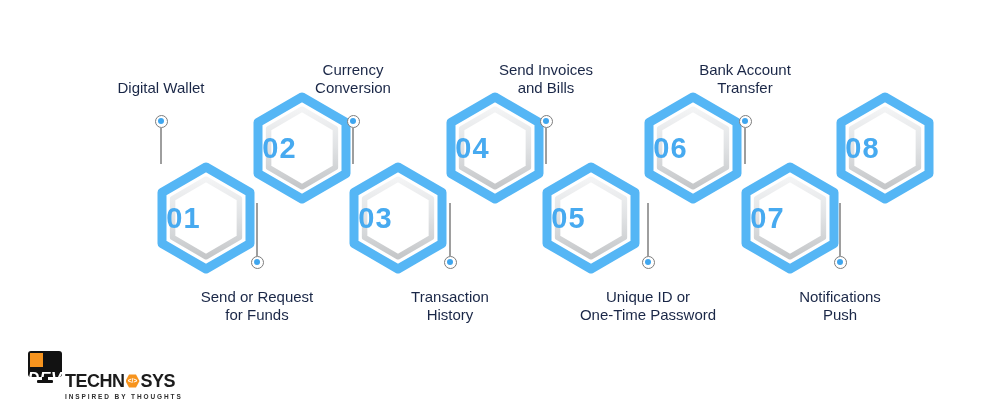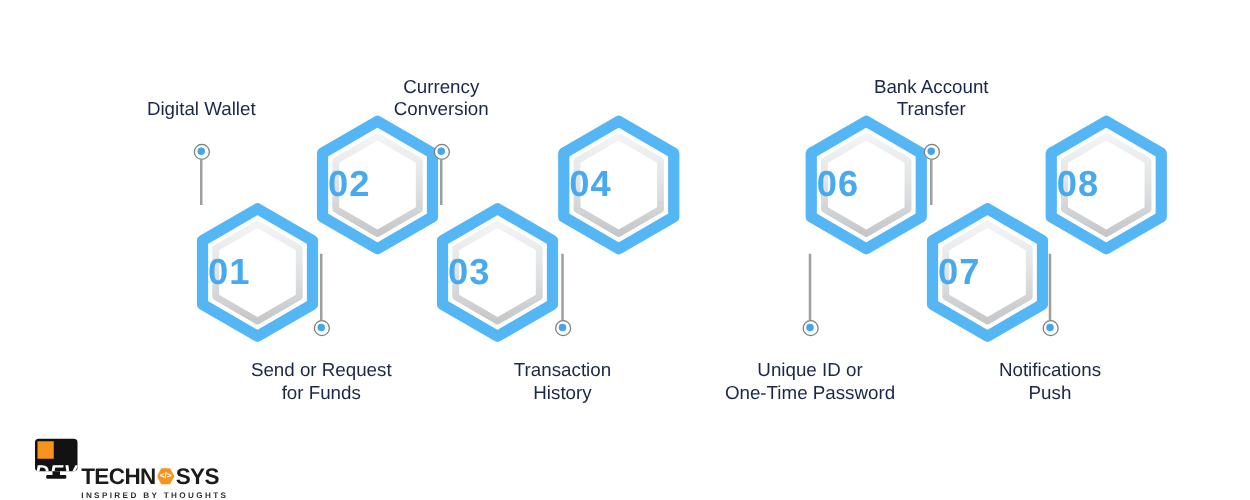--- a/index.html
+++ b/index.html
@@ -261,20 +261,37 @@
     <span class="line"></span>
     <div class="hex">
       <svg width="98" height="112" viewBox="0 0 98 112">
         <polygon points="49,5 93,30.5 93,81.5 49,107 5,81.5 5,30.5" fill="#ffffff" stroke="#55b6f5" stroke-width="9" stroke-linejoin="round"></polygon>
         <polygon points="49,17.2 82.4,36.6 82.4,75.4 49,94.8 15.6,75.4 15.6,36.6" fill="#ffffff" stroke="url(#ringGrad)" stroke-width="5.5" stroke-linejoin="round"></polygon>
       </svg>
       <div class="num">04</div>
     </div>
   </div>
 
+  <div class="item down" style="left:546px">
+    <div class="label">
+      <span>Send Invoices</span>
+      <span>and Bills</span>
+    </div>
+    <span class="dot">
+        <span class="dot-core"></span>
+      </span>
+    <span class="line"></span>
+    <div class="hex">
+      <svg width="98" height="112" viewBox="0 0 98 112">
+        <polygon points="49,5 93,30.5 93,81.5 49,107 5,81.5 5,30.5" fill="#ffffff" stroke="#55b6f5" stroke-width="9" stroke-linejoin="round"></polygon>
+        <polygon points="49,17.2 82.4,36.6 82.4,75.4 49,94.8 15.6,75.4 15.6,36.6" fill="#ffffff" stroke="url(#ringGrad)" stroke-width="5.5" stroke-linejoin="round"></polygon>
+      </svg>
+      <div class="num">05</div>
+    </div>
+  </div>
 
   <div class="item up" style="left:648px">
     <div class="label">
       <span>Unique ID or</span>
       <span>One-Time Password</span>
     </div>
     <span class="dot">
         <span class="dot-core"></span>
       </span>
     <span class="line"></span>

